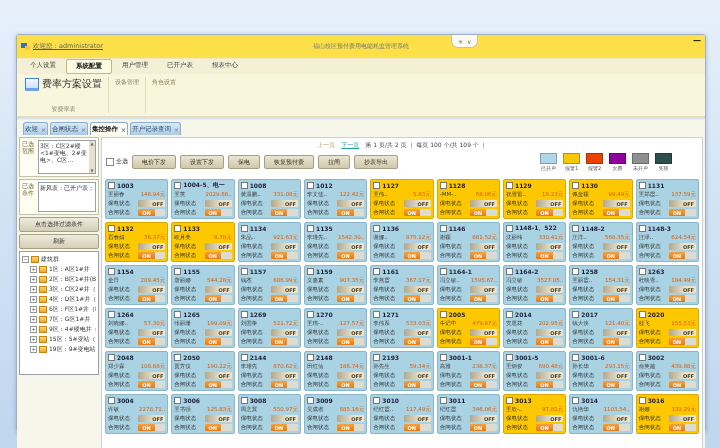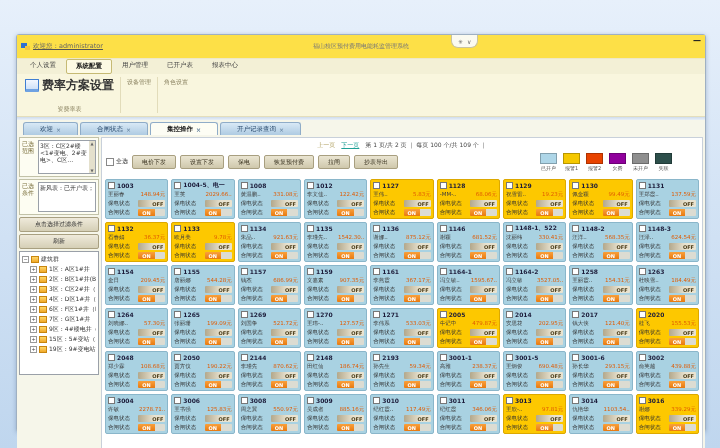--- a/index.html
+++ b/index.html
@@ -25,27 +25,27 @@
   .menu-item{font-size:6.5px;color:#444;padding:2px 9px;border-radius:2px;}
   .menu-item.active{font-weight:bold;color:#111;background:#fdfae4;border:1px solid #c6ba74;}
   
   .ribbon{height:42px;background:#f9f6de;border-bottom:1px solid #e4debc;display:flex;align-items:stretch;padding:0 2px;}
   .rgroup{display:flex;flex-direction:column;justify-content:space-between;padding:3px 6px 1px 6px;}
   .rsep{width:1px;background:#e2dcba;margin:3px 0;}
   .rbtns{display:flex;gap:10px;}
   .rbtn{display:flex;align-items:center;gap:3px;}
   .ricon{width:12px;height:9px;border:1px solid #3f7ed2;border-bottom:3px solid #6fa2e2;
     background:linear-gradient(#f2f7ff,#cfe1f8);border-radius:1px;}
-  .rbtn-label{font-size:12px;color:#333;white-space:nowrap;font-weight:bold;}
+  .rbtn-label{font-size:10px;color:#333;white-space:nowrap;}
   .rlabel{font-size:6px;color:#8a8260;text-align:center;padding:1px 0;}
   .topline{height:3px;background:linear-gradient(#cfdcec,#e9f0f8);}
   
   .content{background:#f6f6ea;height:336px;}
   .tabstrip{display:flex;gap:2px;padding:2px 0 0 6px;height:13px;}
-  .tab{display:flex;align-items:center;gap:3px;font-size:6.5px;color:#27486b;padding:0 16px;
+  .tab{display:flex;align-items:center;gap:3px;font-size:6.5px;color:#27486b;padding:0 1px;
     background:linear-gradient(#d8e9f6,#aecbe2);border:1px solid #8facc8;border-bottom:none;border-radius:3px 3px 0 0;}
   .tab.active{background:#fdfdf4;font-weight:bold;color:#222;text-align:right;}
   .tab-close{font-size:6px;color:#5a7a99;}
   .body{display:flex;gap:2px;padding:2px 2px 0 2px;height:318px;}
   
   .sidebar{width:80px;flex:none;display:flex;flex-direction:column;gap:2px;}
   .sgroup{background:#fdfdf2;border:1px solid #c2c2a8;padding:2px;display:flex;gap:2px;}
   .slabel{width:14px;font-size:6px;color:#7a6f3c;line-height:7px;flex:none;}
   .slistwrap{flex:1;display:flex;border:1px solid #9aa0a8;background:#fff;}
   .slist{flex:1;font-size:6px;color:#333;padding:1px;line-height:7px;overflow:hidden;height:30px;}

